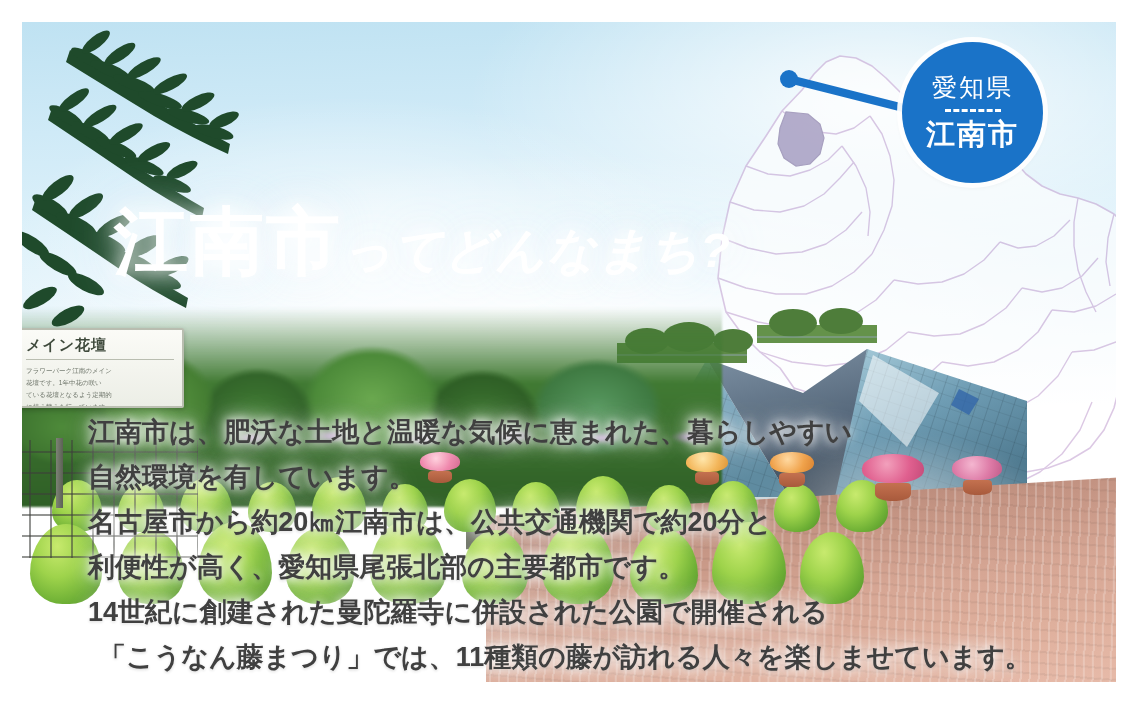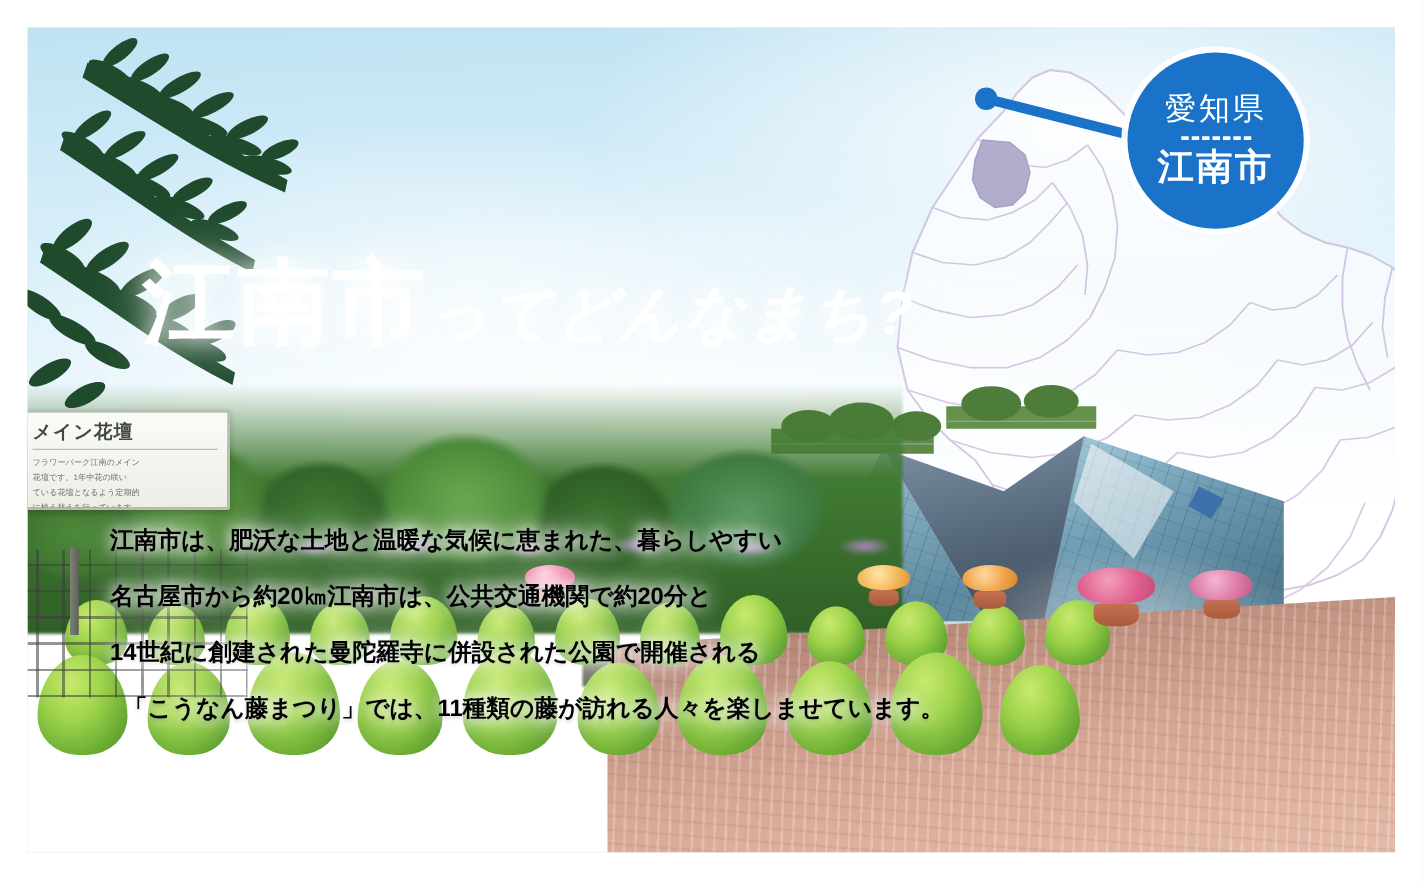--- a/index.html
+++ b/index.html
@@ -190,22 +190,22 @@
   }
   .title-main{ font-size:74px; font-weight:700; letter-spacing:2px; line-height:1; }
   .title-sub{ font-size:49px; font-weight:700; letter-spacing:1px; line-height:1;font-style:italic; }
 
   
   .body-copy{
     position:absolute; left:66px; top:388px;
     width:900px;
   }
   .body-copy p{
-    font-size:19px; font-weight:700; line-height:45px;
-    color:#000000; white-space:nowrap;
+    font-size:27px; font-weight:700; line-height:45px;
+    color:#404040; white-space:nowrap;
     text-shadow:
       0 0 9px  rgba(255,255,255,.95),
       0 0 17px rgba(255,255,255,.9),
       0 0 27px rgba(255,255,255,.7),
       0 1px 3px rgba(0,0,0,.22);
   }
   .body-copy p.indent{ padding-left:11px; }
 
   
   .leader{
@@ -488,21 +488,23 @@
       </svg>
     </div>
 
     <div class="title">
       <span class="title-main">江南市</span>
       <span class="title-sub">ってどんなまち?</span>
     </div>
 
     <div class="body-copy">
       <p>江南市は、肥沃な土地と温暖な気候に恵まれた、暮らしやすい</p>
+      <p>自然環境を有しています。</p>
       <p>名古屋市から約20㎞江南市は、公共交通機関で約20分と</p>
+      <p>利便性が高く、愛知県尾張北部の主要都市です。</p>
       <p>14世紀に創建された曼陀羅寺に併設された公園で開催される</p>
       <p class="indent">「こうなん藤まつり」では、11種類の藤が訪れる人々を楽しませています。</p>
     </div>
 
     <div class="leader">
       <svg viewBox="0 0 260 140" xmlns="http://www.w3.org/2000/svg">
         <path d="M27,27 L205,72" stroke="#1a73c8" stroke-width="8" stroke-linecap="round"></path>
         <circle cx="27" cy="27" r="9" fill="#1a73c8"></circle>
       </svg>
     </div>

